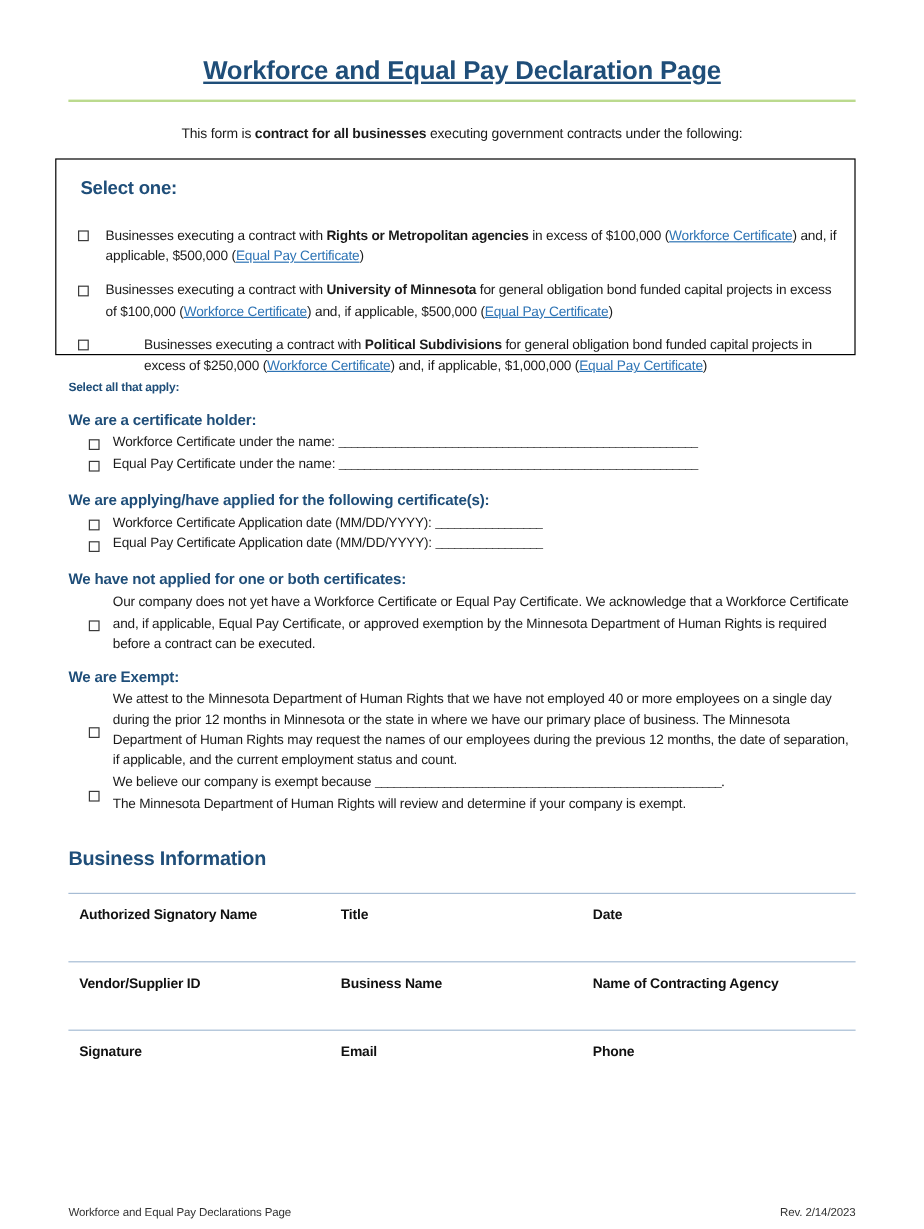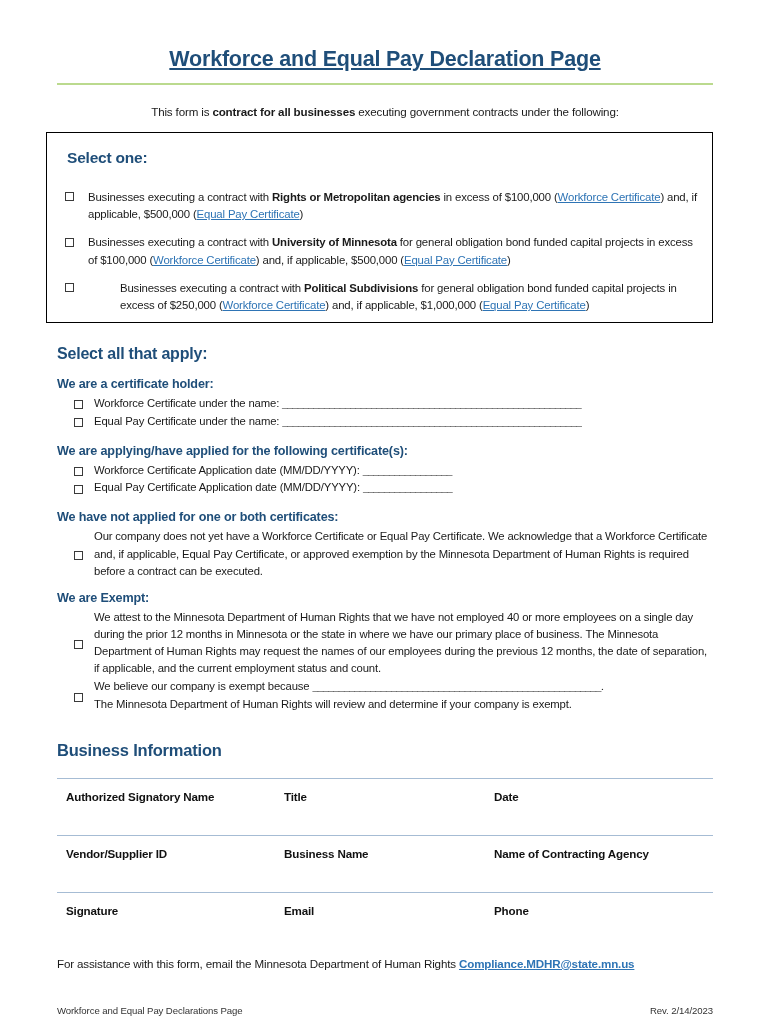--- a/index.html
+++ b/index.html
@@ -50,21 +50,21 @@
   }
   .intro-line b { font-weight: bold; }
 
   
   .select-one-box {
     position: relative;
     margin: 14px 57px 0 46px;
     border: 1.6px solid #000000;
     box-sizing: border-box;
     padding: 14px 14px 24px 18px;
-    height: 191px;
+    height: 164px;
   }
   .box-heading {
     color: #1F4E79;
     font-size: 15.5px;
     font-weight: bold;
     margin: 2px 0 0 2px;
     letter-spacing: -0.2px;
   }
   .cb-list { margin-top: 22px; }
   .cb-row {
@@ -92,21 +92,21 @@
   }
   .cb-text b { font-weight: bold; }
   .lnk {
     color: #2E74B5;
     text-decoration: underline;
   }
 
   
   .section-heading {
     color: #1F4E79;
-    font-size: 16px;
+    font-size: 10px;
     font-weight: bold;
     letter-spacing: -0.2px;
     margin: 22px 0 0 57px;
   }
   .sub-heading {
     color: #1F4E79;
     font-size: 12.6px;
     font-weight: bold;
     letter-spacing: -0.15px;
     margin: 14px 0 4px 57px;
@@ -281,22 +281,19 @@
         <td>Name of Contracting Agency</td>
       </tr>
       <tr>
         <td>Signature</td>
         <td>Email</td>
         <td>Phone</td>
       </tr>
     </tbody>
   </table>
 
-  <div class="assist">
-    <span>For assistance with this form, email the Minnesota Department of Human Rights </span><a class="lnk" href="#">Compliance.MDHR@state.mn.us</a>
-  </div>
 
   <div class="footer">
     <span>Workforce and Equal Pay Declarations Page</span>
     <span>Rev. 2/14/2023</span>
   </div>
 
 </div>
 
 </body></html>

